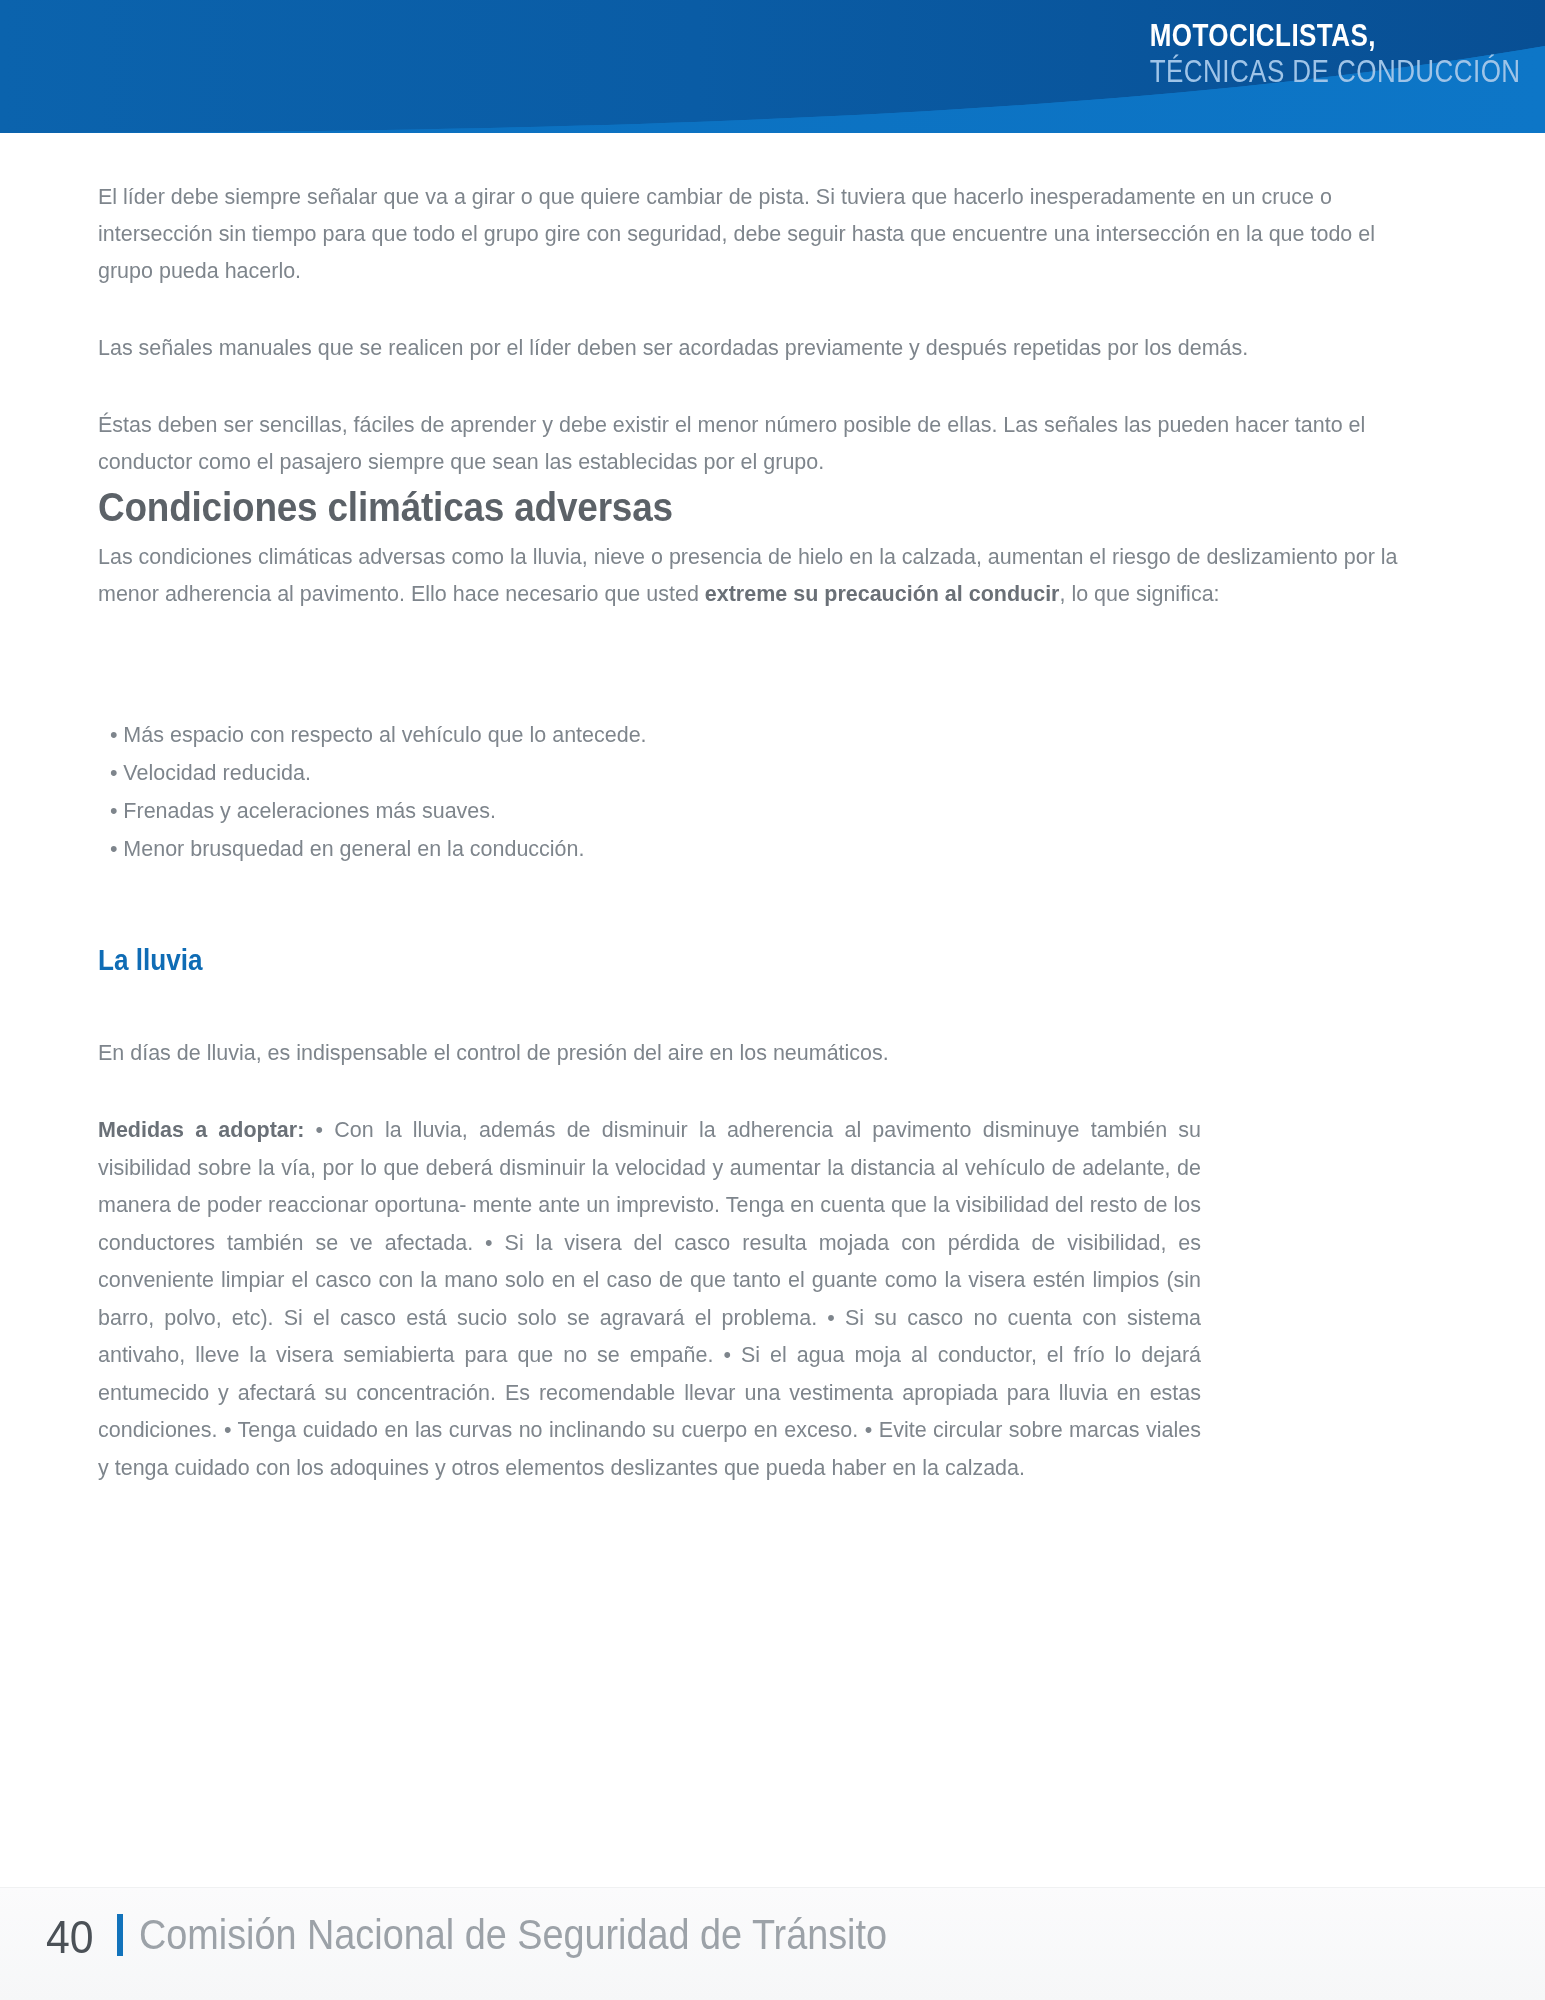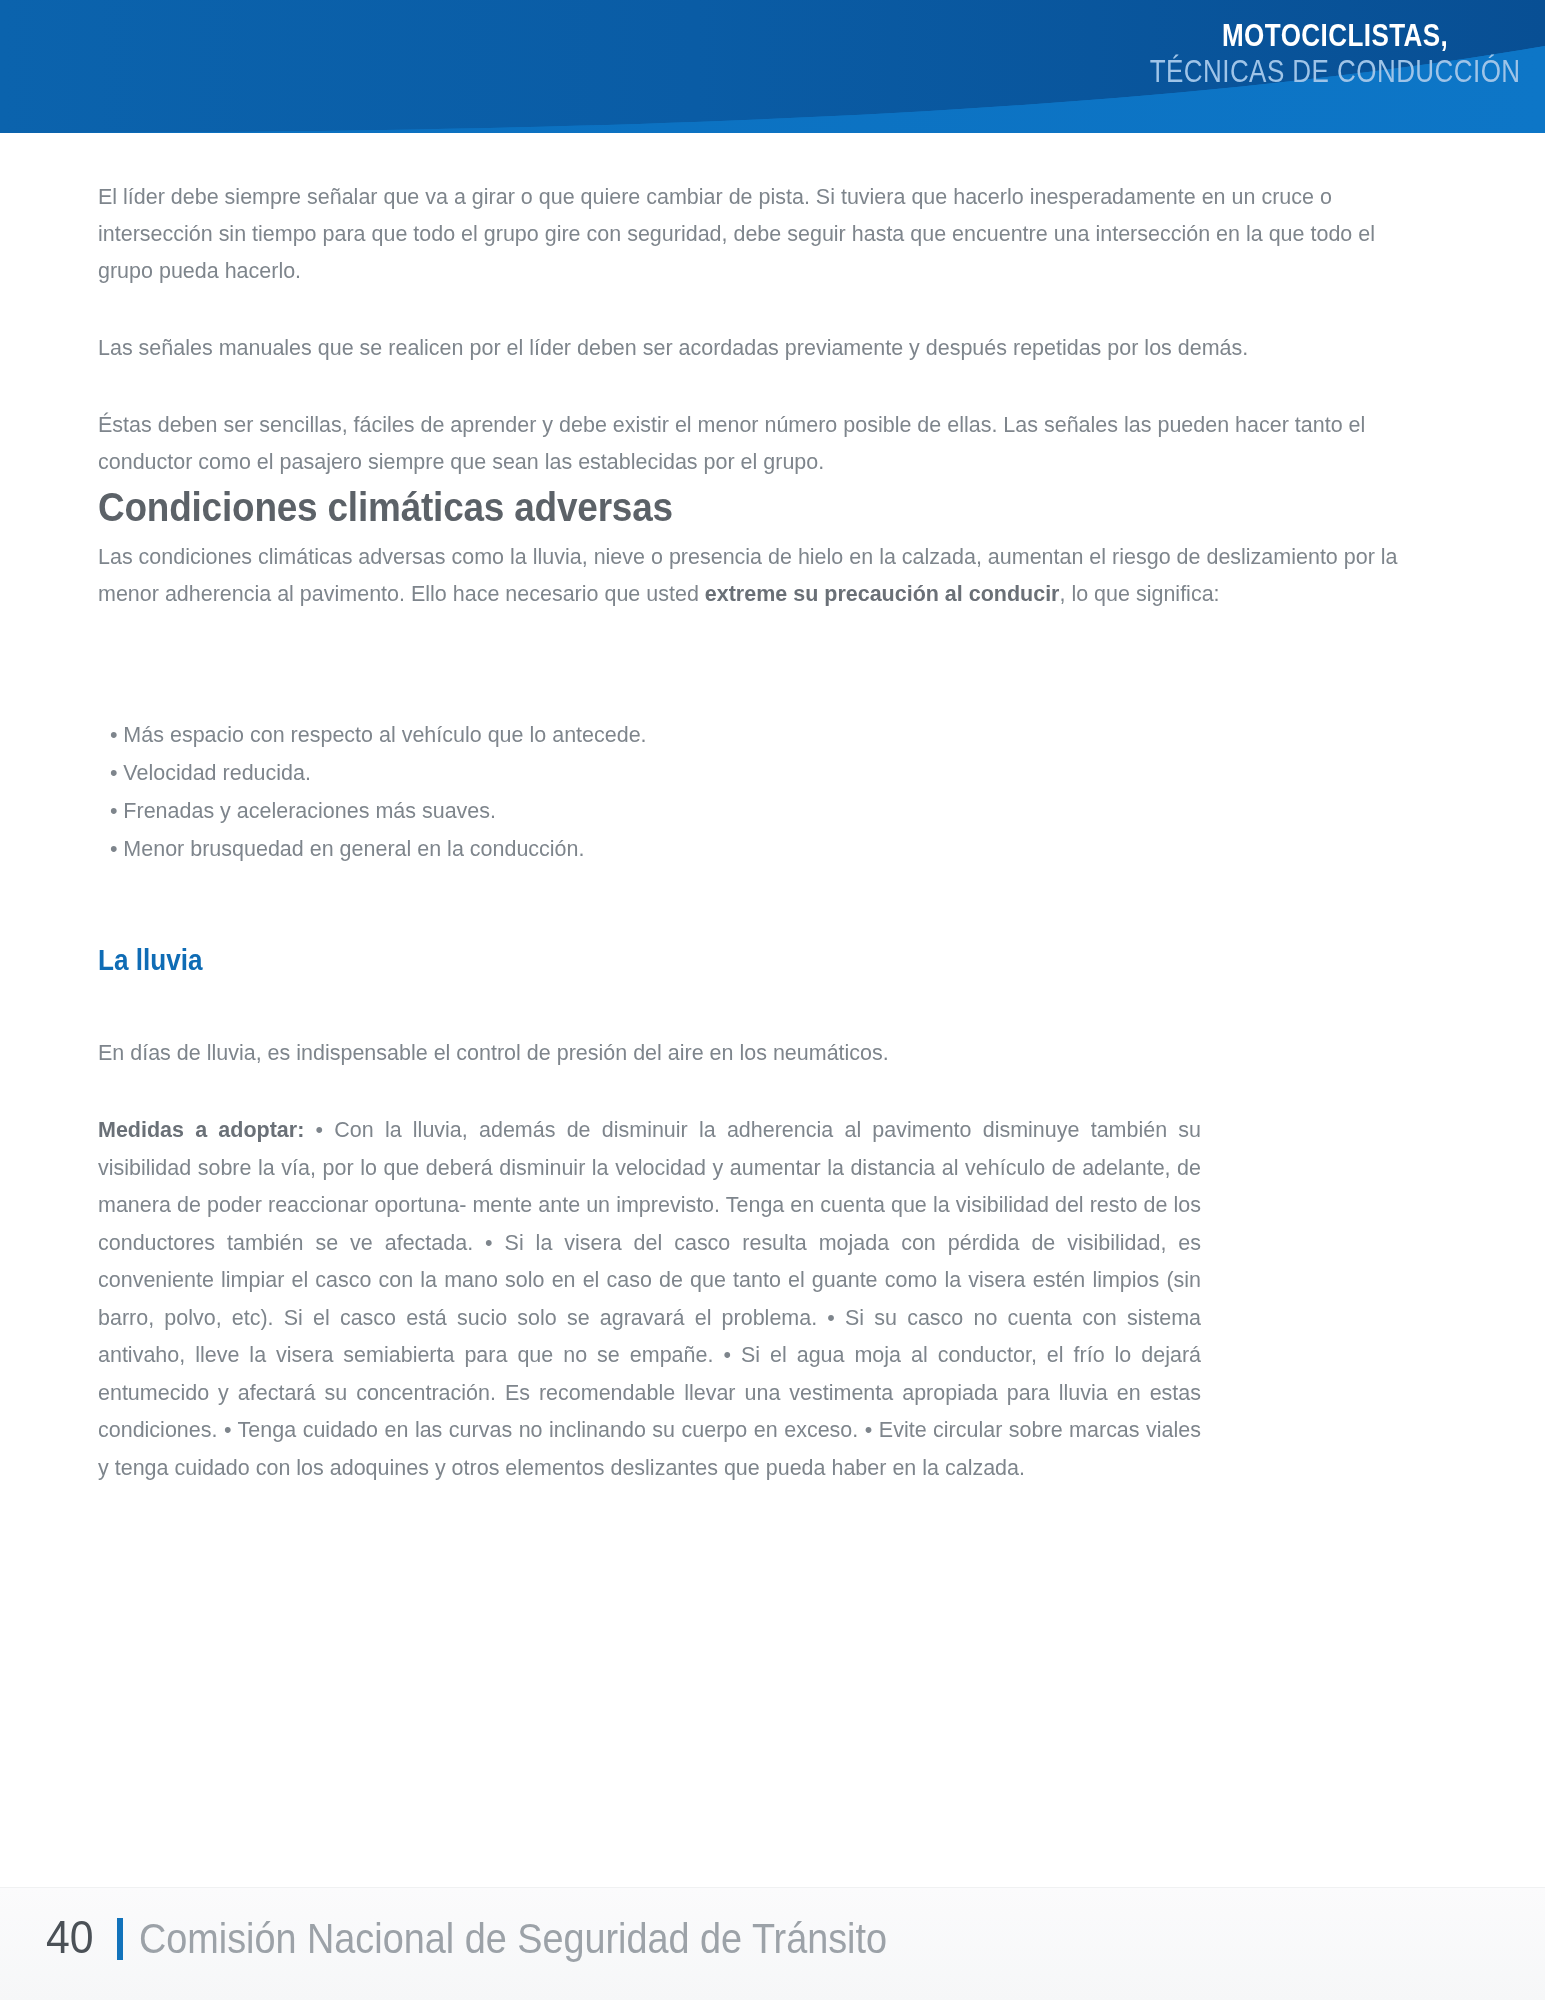--- a/index.html
+++ b/index.html
@@ -32,21 +32,21 @@
     top: 0;
     left: 0;
     width: 1545px;
     height: 148px;
     display: block;
   }
   .header-titles {
     position: absolute;
     right: 24px;
     top: 20px;
-    text-align: center;
+    text-align: left;
     line-height: 1;
     z-index: 3;
   }
   .header-title-main {
     display: block;
     font-family: "Liberation Sans Narrow", "Liberation Sans", sans-serif;
     font-weight: bold;
     font-size: 31px;
     letter-spacing: 0.5px;
     color: #ffffff;
@@ -160,21 +160,21 @@
     width: 1545px;
     height: 112px;
     background: linear-gradient(to bottom, #fbfbfc 0%, #f6f7f8 100%);
     border-top: 1px solid #f0f1f2;
   }
   .footer-inner {
     position: absolute;
     left: 46px;
     top: 26px;
     display: flex;
-    align-items: flex-end;
+    align-items: flex-start;
   }
   .footer-page-number {
     font-family: "Liberation Sans Narrow", "Liberation Sans", sans-serif;
     font-size: 46px;
     color: #4b5157;
     line-height: 1;
     transform: scaleX(0.93);
     transform-origin: left center;
   }
   .footer-rule {

